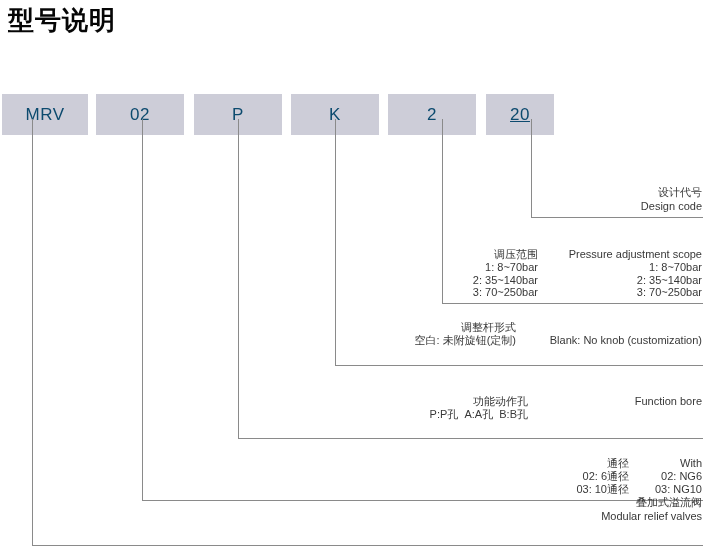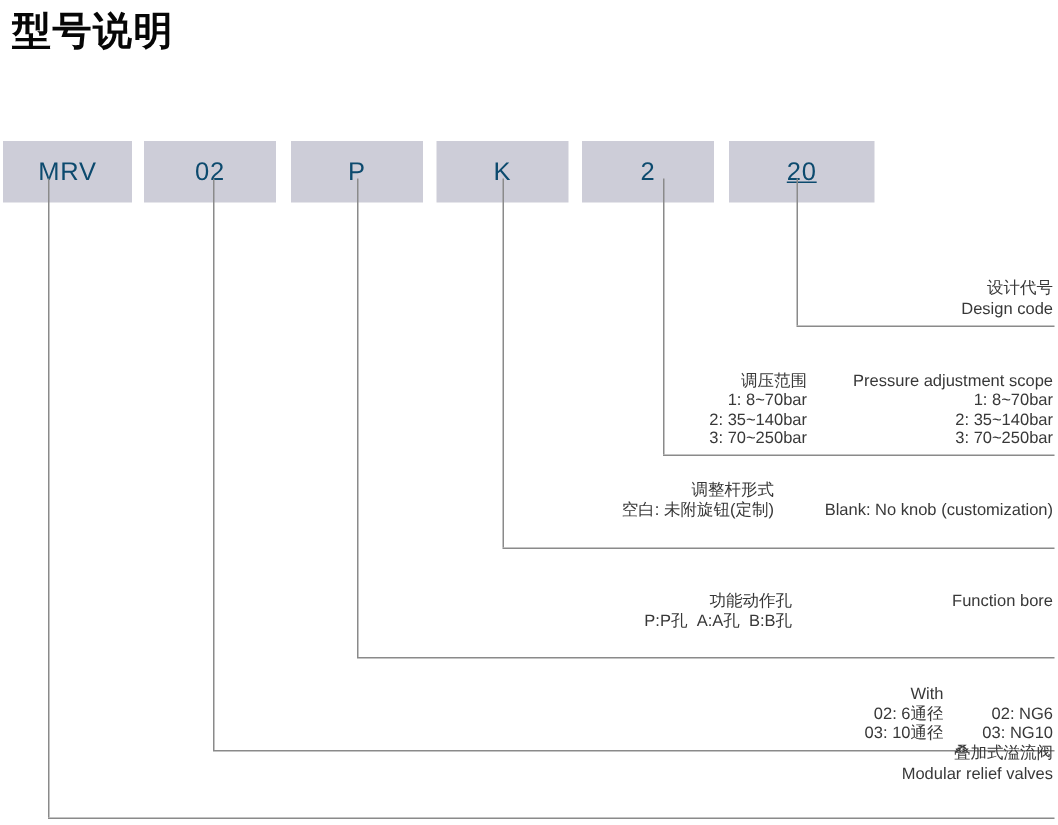--- a/index.html
+++ b/index.html
@@ -15,21 +15,21 @@
     position:absolute; top:78px; height:41px;
     background:var(--box-fill,#cdcdd8);
     display:flex; align-items:center; justify-content:center;
     font-size:17px; color:#0c4a6e; letter-spacing:0.5px;margin-top:16px;
   }
   .b0{left:2px;   width:86px;}
   .b1{left:96px;  width:88px;}
   .b2{left:194px; width:88px;}
   .b3{left:291px; width:88px;}
   .b4{left:388px; width:88px;}
-  .b5{left:486px; width:97px;text-decoration:underline;}
+  .b5{left:486px; width:68px;text-decoration:underline;}
   .vline,.hline { position:absolute; background:var(--line-color,#8a8a8a); }
   .vline{ width:1px; } .hline{ height:1px; }
   .v-mrv{left:32px; top:119px; height:426px;}
   .v-02 {left:142px;top:119px; height:381px;}
   .v-p  {left:238px;top:119px; height:319px;}
   .v-k  {left:335px;top:119px; height:246px;}
   .v-2  {left:442px;top:119px; height:184px;}
   .v-20 {left:531px;top:119px; height:98px;}
   .h-mrv{left:32px; top:545px; width:671px;}
   .h-02 {left:142px;top:500px; width:561px;}
@@ -120,20 +120,21 @@
       <span>功能动作孔</span>
       <span>Function bore</span>
     </div>
     <div class="row">
       <span>P:P孔  A:A孔  B:B孔</span>
     </div>
   </div>
 
   <div class="blk blk-size">
     <div class="row">
+      <span>通径</span>
       <span>With</span>
     </div>
     <div class="row">
       <span>02: 6通径</span>
       <span>02: NG6</span>
     </div>
     <div class="row">
       <span>03: 10通径</span>
       <span>03: NG10</span>
     </div>

